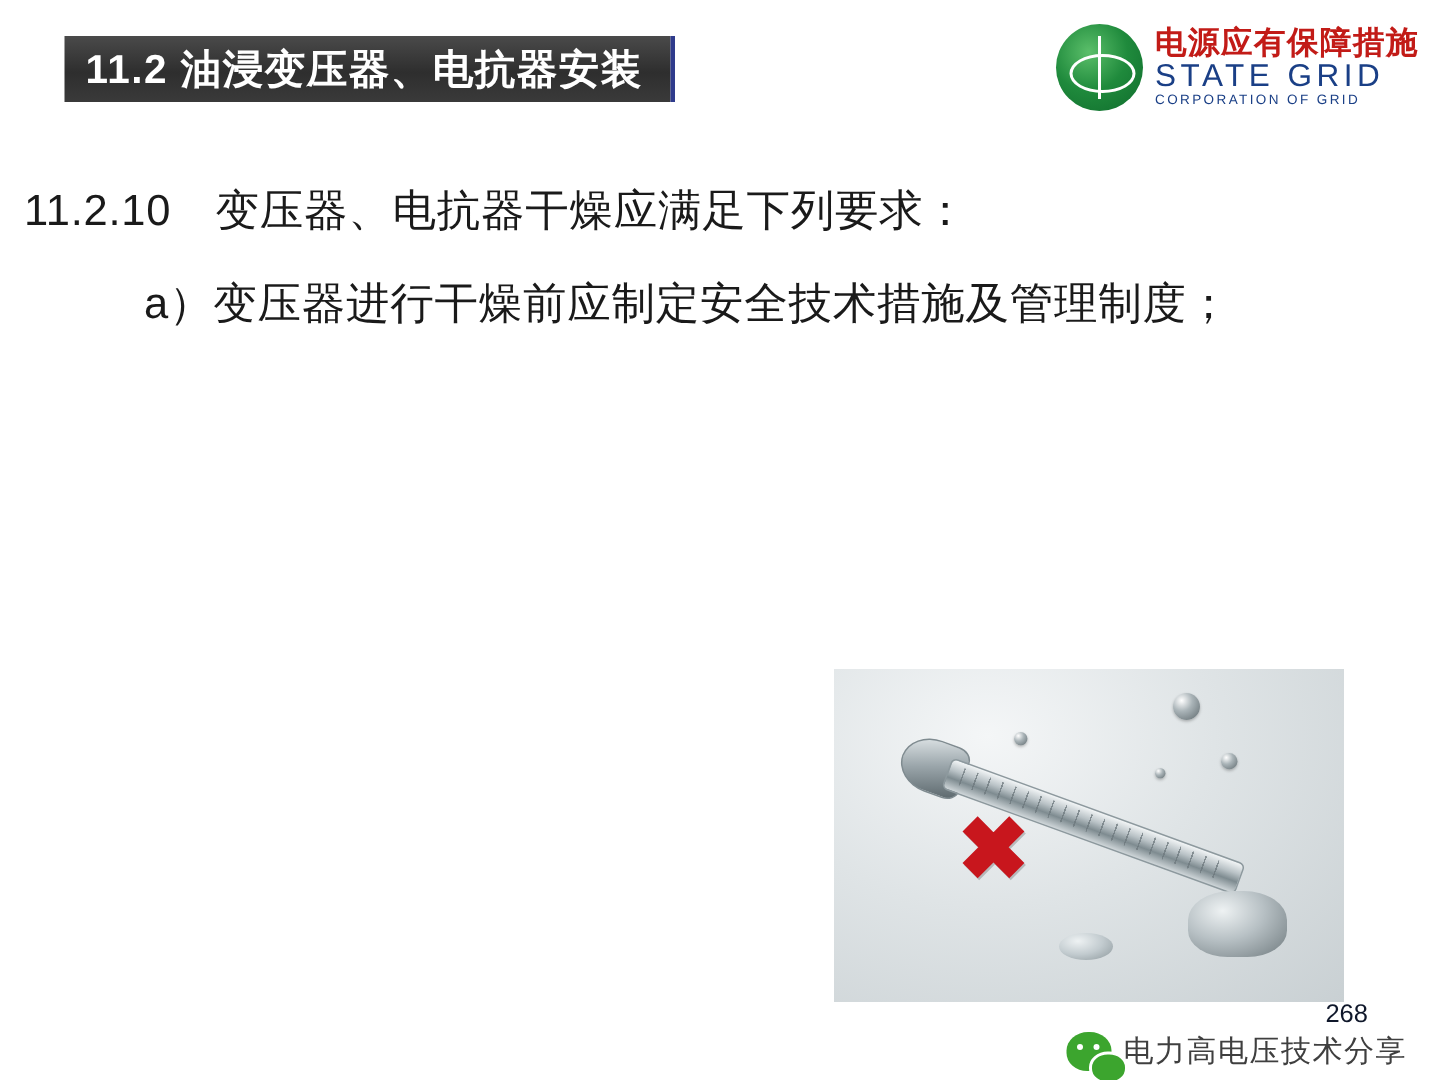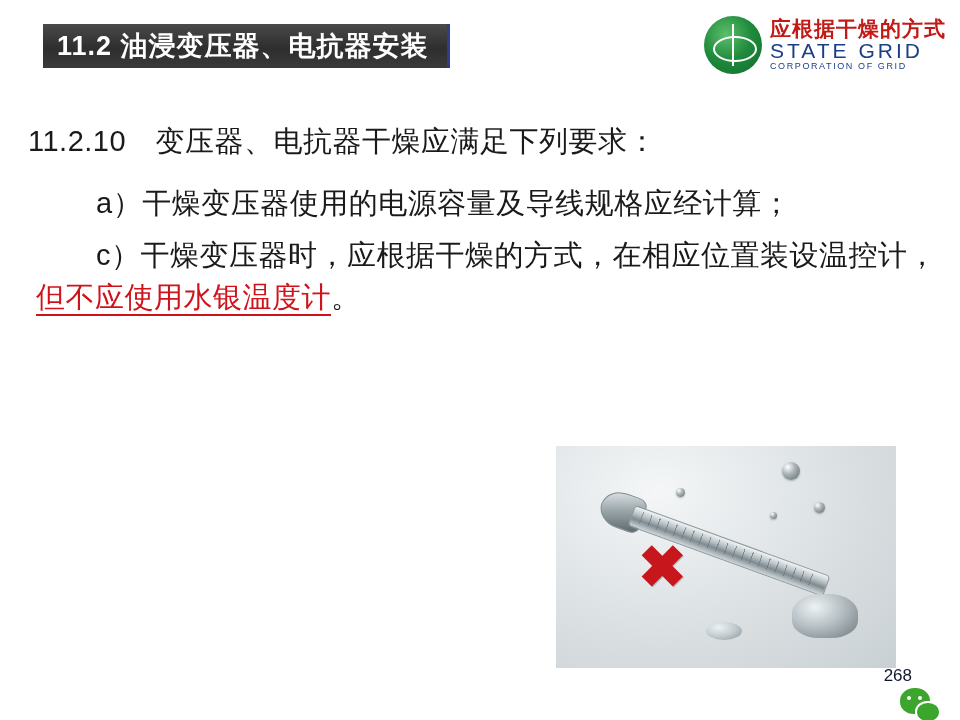--- a/index.html
+++ b/index.html
@@ -114,21 +114,21 @@
     top: 120px;
     width: 960px;
   }
   .para {
     color: #1a1a1a;
     font-size: 29px;
     line-height: 1.45;
     letter-spacing: 0.5px;
   }
   #heading-para {
-    margin-left: 28px;
+    margin-left: 16px;
     margin-bottom: 20px;
   }
   .item {
     margin-left: 36px;
     margin-bottom: 10px;
     text-indent: 60px;
   }
   .hl {
     color: #d0121b;
     border-bottom: 2px solid #d0121b;
@@ -281,45 +281,43 @@
 <div id="slide-title-bar">
   <div id="title-accent"></div>
   <div id="title-plate">
     <span id="title-text">11.2 油浸变压器、电抗器安装</span>
   </div>
 </div>
 
 <div id="logo-block">
   <div id="logo-mark"></div>
   <div id="logo-text-wrap">
-    <span id="logo-cn">应根据干燥的方式</span>
+    <span id="logo-cn">电源应有保障措施</span>
     <span id="logo-en">STATE  GRID</span>
     <span id="logo-sub">CORPORATION OF GRID</span>
   </div>
 </div>
 
 <div id="content">
   <div class="para" id="heading-para">11.2.10　变压器、电抗器干燥应满足下列要求：</div>
-  <div class="para item">a）干燥变压器使用的电源容量及导线规格应经计算；</div>
-  <div class="para item">
-    <span>c）干燥变压器时，应根据干燥的方式，在相应位置装设温控计，</span><span class="hl">但不应使用水银温度计</span><span>。</span>
-  </div>
+  <div class="para item">a）变压器进行干燥前应制定安全技术措施及管理制度；</div>
 </div>
 
 <div id="photo">
   <div id="thermo">
     <div id="thermo-bulb"></div>
     <div id="thermo-body"></div>
     <div id="thermo-scale"></div>
   </div>
   <div class="drop" id="drop1"></div>
   <div class="drop" id="drop2"></div>
   <div class="drop" id="drop3"></div>
   <div class="drop" id="drop4"></div>
   <div id="drop-pool"></div>
   <div id="drop-pool2"></div>
   <div id="cross-mark">✖</div>
 </div>
 
 <div id="page-number">268</div>
 <div id="wechat-badge">
   <div id="wechat-icon"></div>
+  <span id="wechat-text">电力高电压技术分享</span>
 </div>
 
 </body></html>

